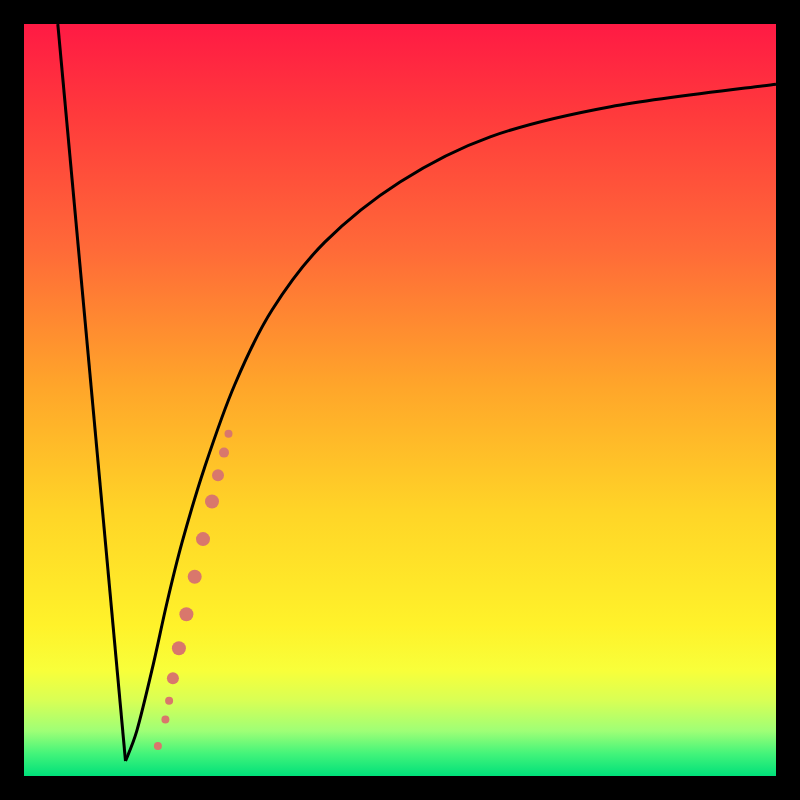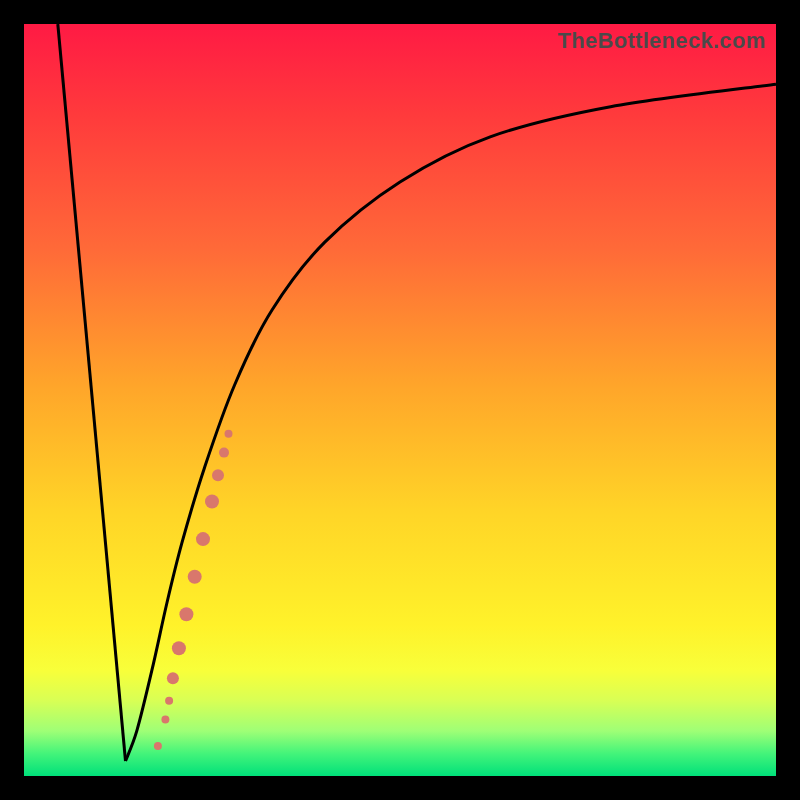--- a/index.html
+++ b/index.html
@@ -55,21 +55,20 @@
     height: 100%;
   }
 </style>
 </head>
 <body>
 
 <div class="frame">
 
   <div class="plot-area">
 
-    <div class="watermark">TheBottleneck.com</div>
 
     <svg class="curves" viewBox="0 0 752 752" preserveAspectRatio="none">
       <path d="M33.8 0.0 L101.5 737.0" stroke="#000000" stroke-width="3" fill="none"></path>
       <path d="M101.5 737.0 C103.4 731.9,108.4 721.9,112.8 706.9 C117.2 691.8,122.8 668.0,127.8 646.7 C132.9 625.4,137.9 600.3,142.9 579.0 C147.9 557.7,151.7 541.4,157.9 518.9 C164.2 496.3,171.7 470.0,180.5 443.7 C189.3 417.4,199.3 387.3,210.6 361.0 C221.8 334.6,233.1 309.6,248.2 285.8 C263.2 261.9,279.5 239.4,300.8 218.1 C322.1 196.8,348.4 175.5,376.0 157.9 C403.6 140.4,431.1 125.3,466.2 112.8 C501.3 100.3,538.9 91.5,586.6 82.7 C634.2 73.9,724.4 63.9,752.0 60.2" stroke="#000000" stroke-width="3" fill="none"></path>
       <g>
           <circle cx="133.9" cy="721.9" r="4" fill="#d9776c"></circle>
           <circle cx="141.4" cy="695.6" r="4" fill="#d9776c"></circle>
           <circle cx="145.1" cy="676.8" r="4" fill="#d9776c"></circle>
           <circle cx="148.9" cy="654.2" r="6" fill="#d9776c"></circle>
           <circle cx="154.9" cy="624.2" r="7" fill="#d9776c"></circle>

